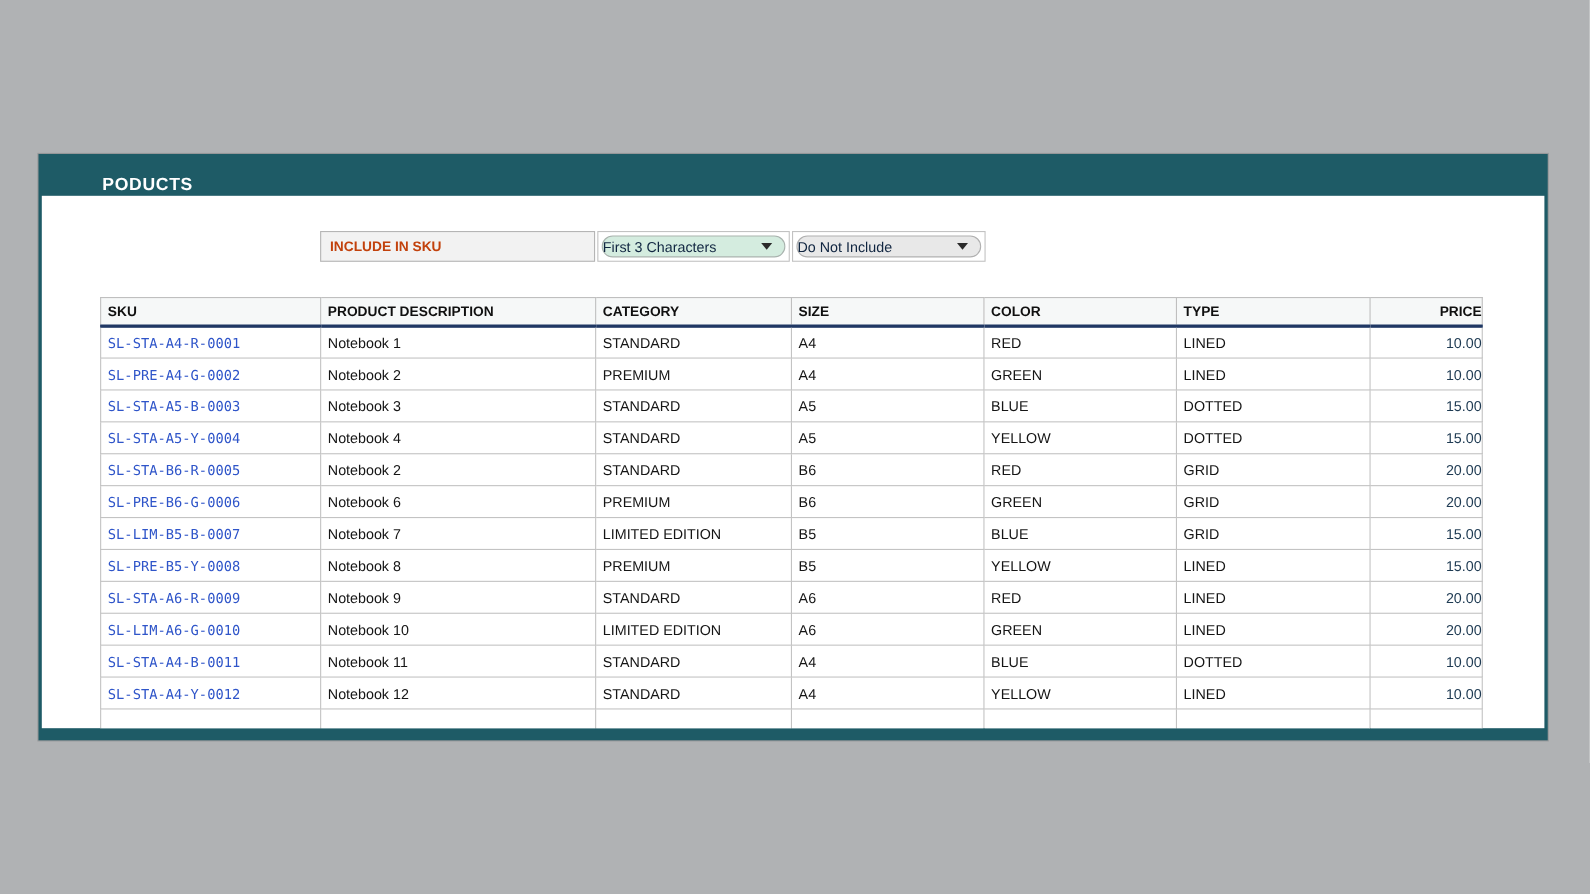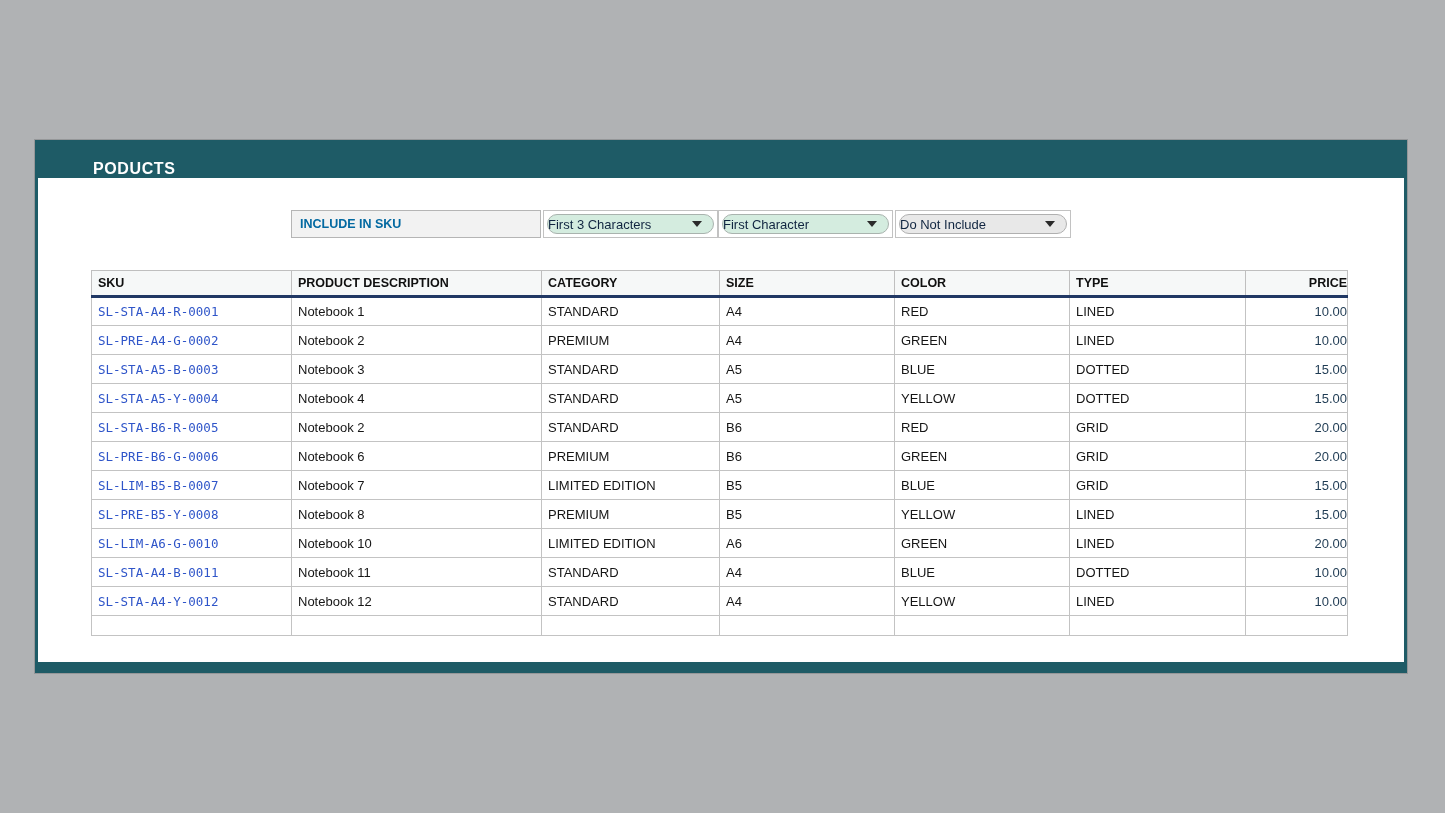--- a/index.html
+++ b/index.html
@@ -41,21 +41,21 @@
     align-items: stretch;
   }
   .include-label {
     width: 250px;
     border: 1px solid #b5b5b5;
     background: #f2f2f2;
     display: flex; align-items: center;
     padding-left: 8px;
     font-weight: bold;
     font-size: 12.5px;
-    color: #0369a1;
+    color: #c2410c;
   }
   .dd-cell {
     width: 175px;
     border: 1px solid #c2c2c2;
     padding: 3px;
     background: #ffffff;
   }
   .dd-cell.first { margin-left: 2px; }
   .dd-cell.last  { margin-left: 2px; width: 176px; }
   .pill {
@@ -131,26 +131,20 @@
   </div>
   <div class="content">
 
     <div class="controls-row">
       <div class="include-label">
         <span>INCLUDE IN SKU</span>
       </div>
       <div class="dd-cell first">
         <div class="pill mint">
           <span class="pill-label">First 3 Characters</span>
-          <span class="arrow"></span>
-        </div>
-      </div>
-      <div class="dd-cell">
-        <div class="pill mint">
-          <span class="pill-label">First Character</span>
           <span class="arrow"></span>
         </div>
       </div>
       <div class="dd-cell last">
         <div class="pill gray">
           <span class="pill-label">Do Not Include</span>
           <span class="arrow"></span>
         </div>
       </div>
     </div>
@@ -243,20 +237,29 @@
           <tr>
             <td class="sku">SL-PRE-B5-Y-0008</td>
             <td>Notebook 8</td>
             <td>PREMIUM</td>
             <td>B5</td>
             <td>YELLOW</td>
             <td>LINED</td>
             <td class="price">15.00</td>
           </tr>
           <tr>
+            <td class="sku">SL-STA-A6-R-0009</td>
+            <td>Notebook 9</td>
+            <td>STANDARD</td>
+            <td>A6</td>
+            <td>RED</td>
+            <td>LINED</td>
+            <td class="price">20.00</td>
+          </tr>
+          <tr>
             <td class="sku">SL-LIM-A6-G-0010</td>
             <td>Notebook 10</td>
             <td>LIMITED EDITION</td>
             <td>A6</td>
             <td>GREEN</td>
             <td>LINED</td>
             <td class="price">20.00</td>
           </tr>
           <tr>
             <td class="sku">SL-STA-A4-B-0011</td>

